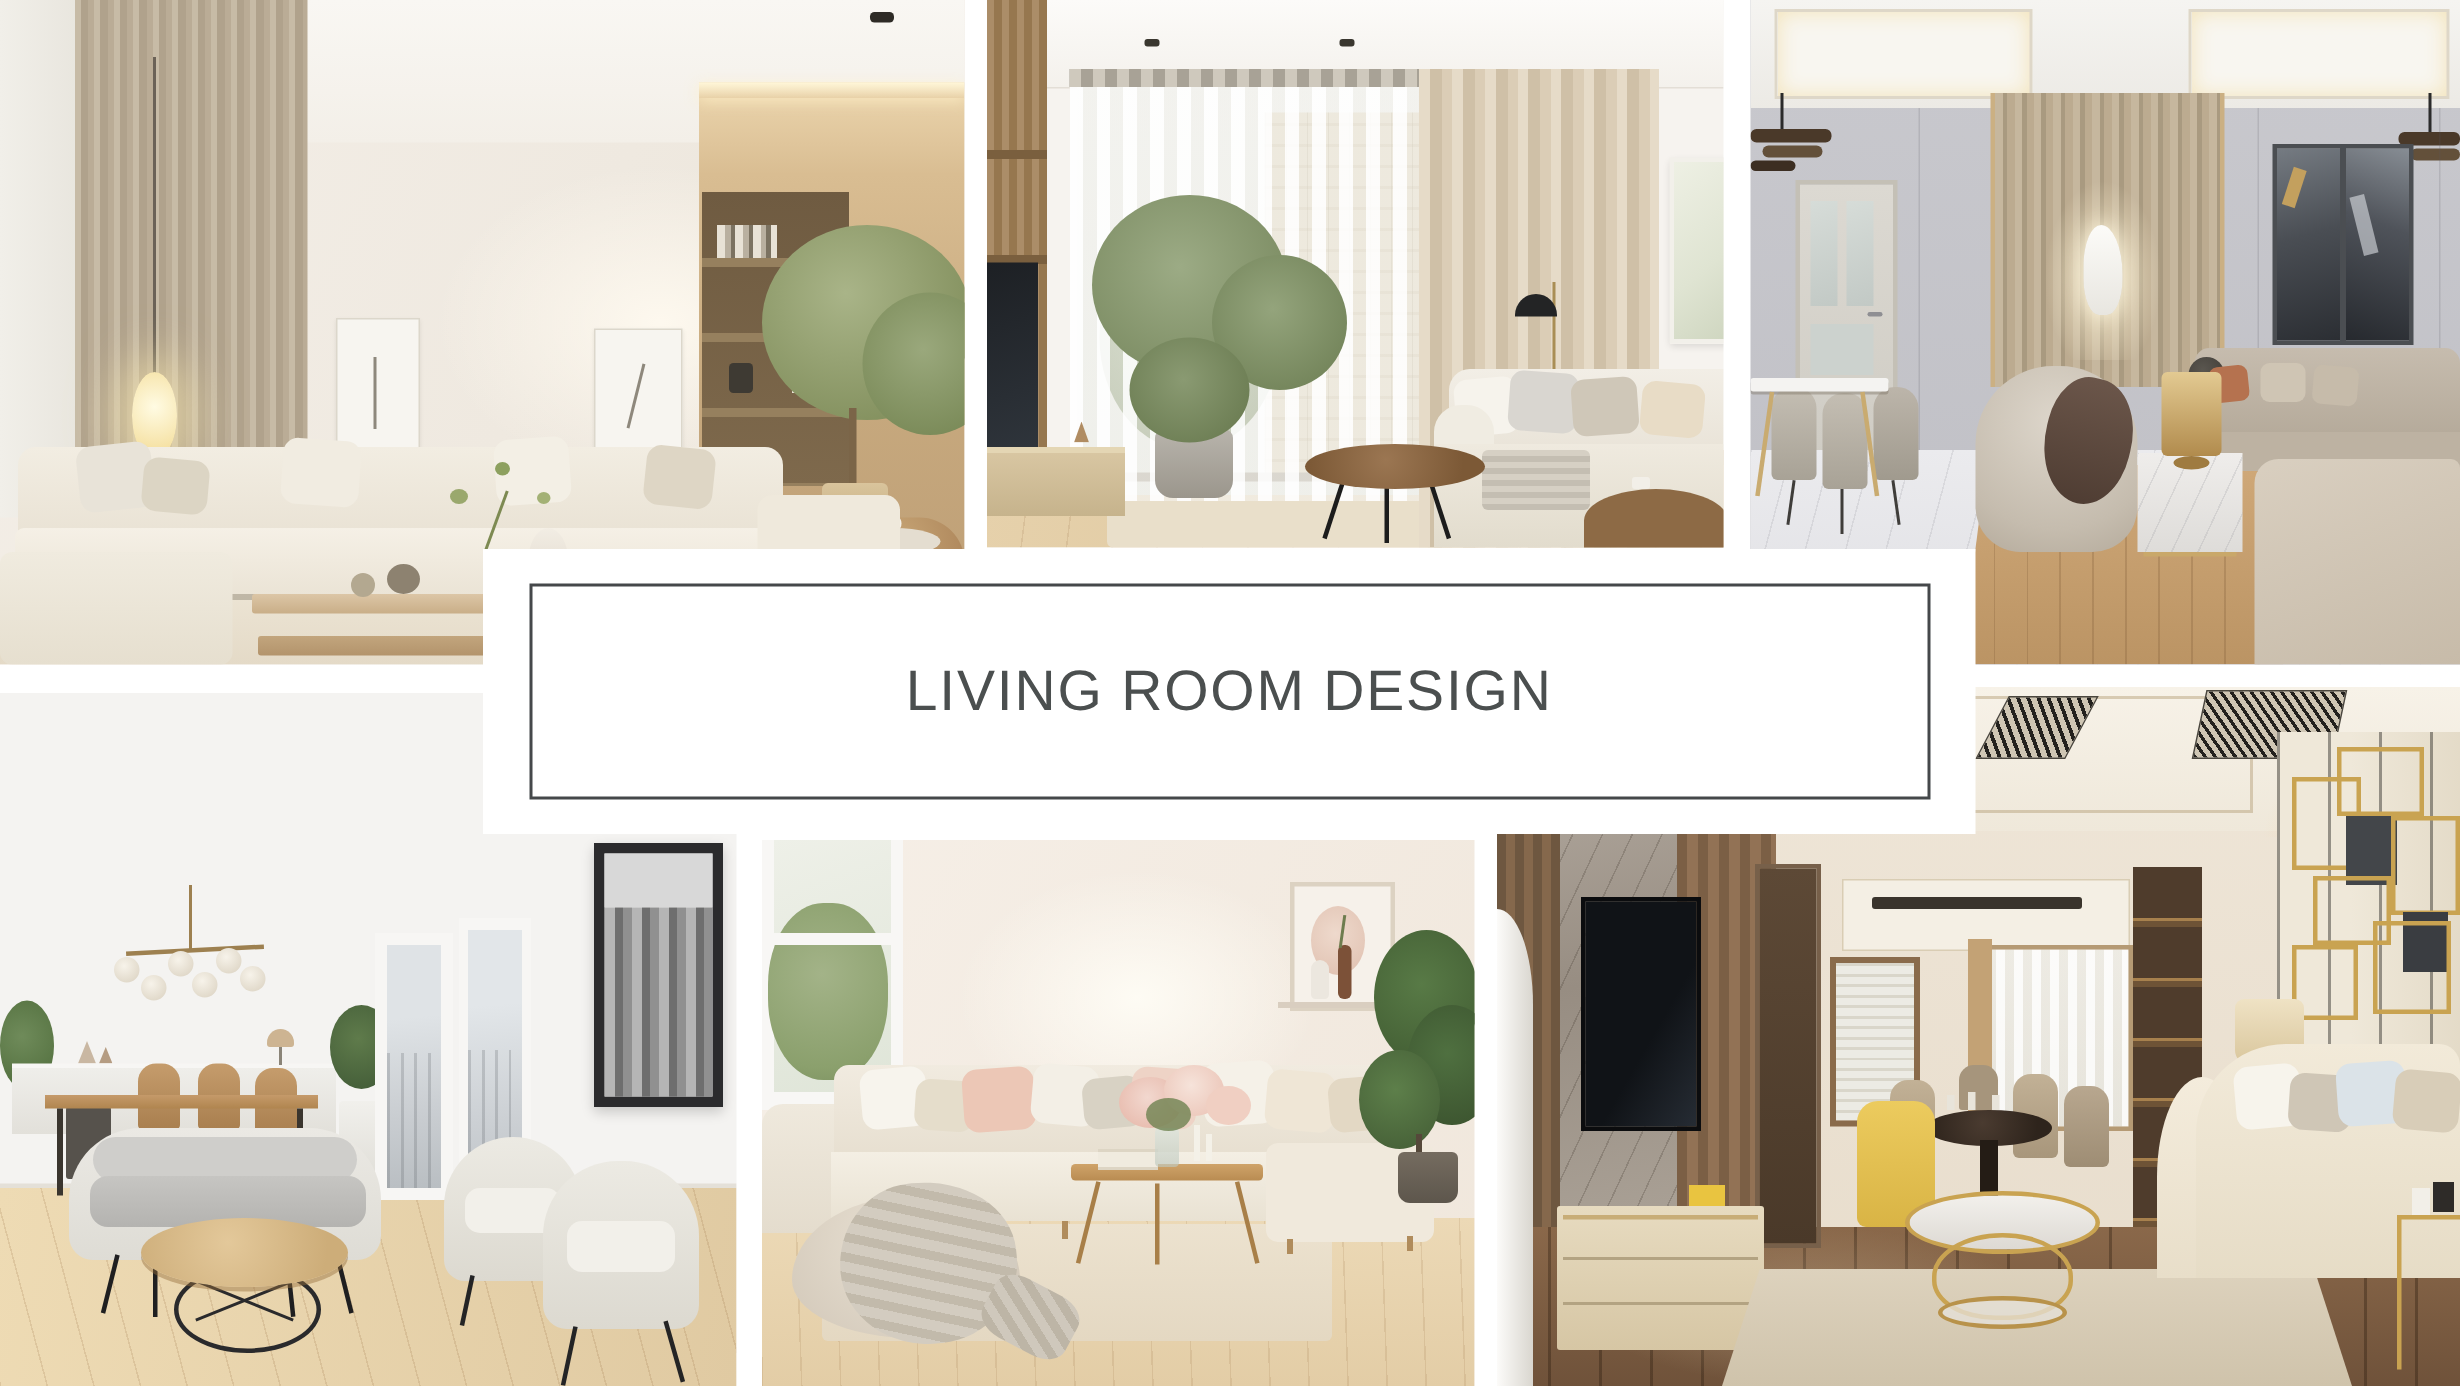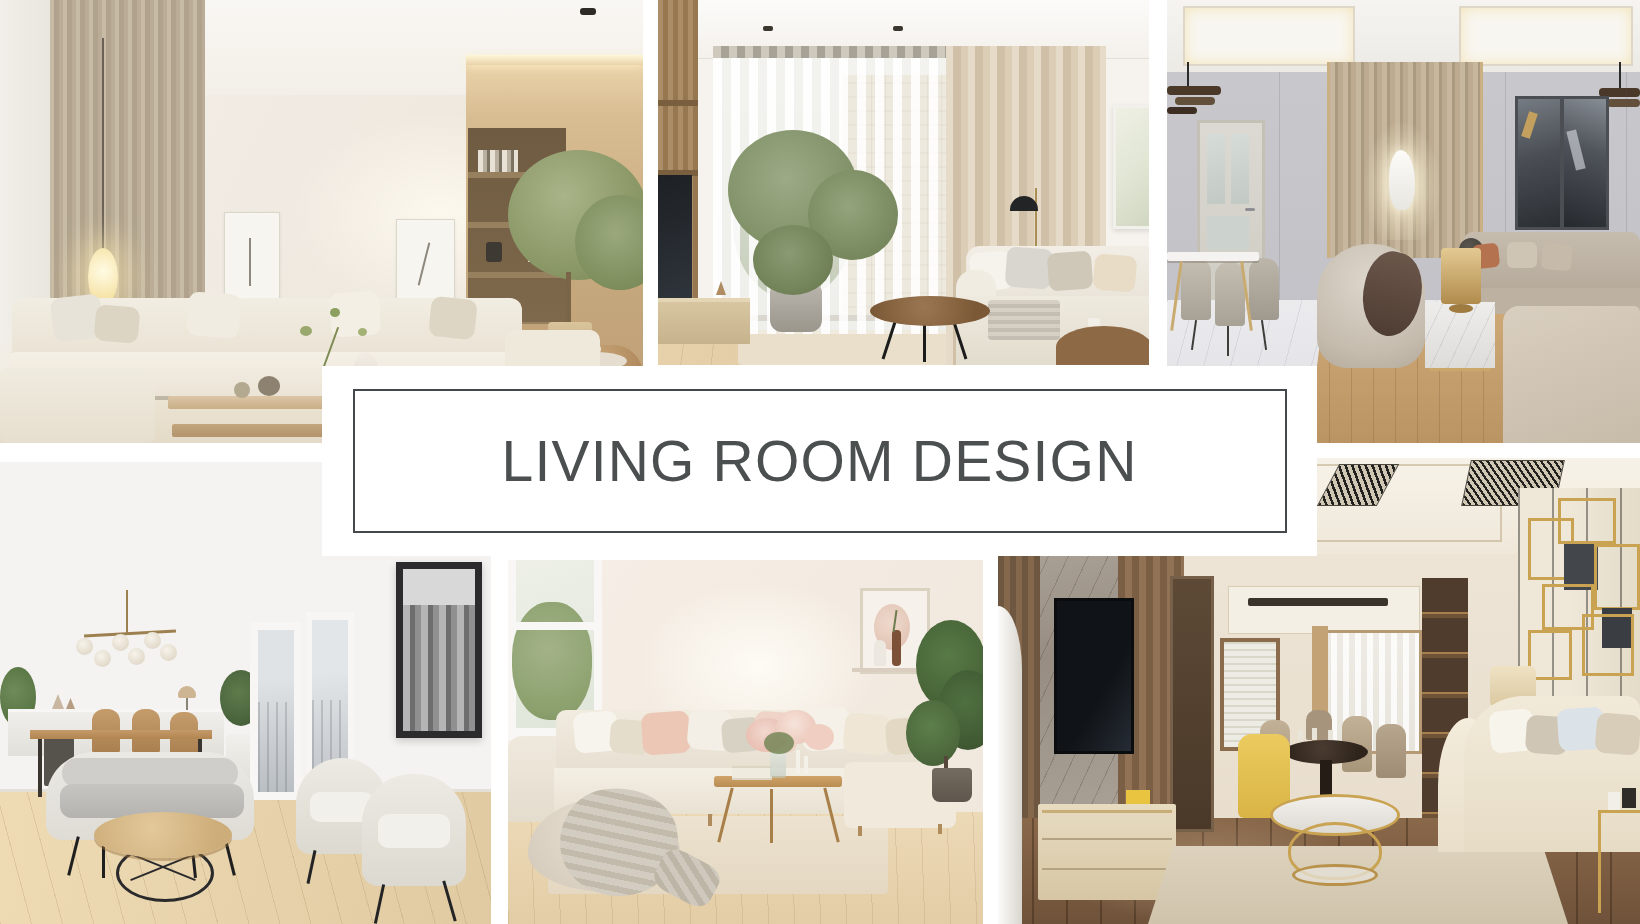--- a/index.html
+++ b/index.html
@@ -1,21 +1,21 @@
 <!DOCTYPE html>
 <html><head>
 <meta charset="utf-8">
 <style>
   html,body{margin:0;padding:0;background:#ffffff;font-family:"Liberation Sans",sans-serif;}
   .stage{position:relative;width:1640px;height:924px;background:#ffffff;overflow:hidden;}
   .photo{position:absolute;overflow:hidden;}
   .a{position:absolute;display:block;}
   .banner{position:absolute;left:322px;top:366px;width:995px;height:190px;background:#ffffff;z-index:20;display:flex;align-items:center;justify-content:center;}
   .frame{width:930px;height:140px;border:2px solid #45484a;display:flex;align-items:center;justify-content:center;}
-  .title{margin:16px;font-size:57px;font-weight:400;letter-spacing:1.2px;color:#4b4f4f;white-space:nowrap;}
+  .title{margin:16px;font-size:38px;font-weight:400;letter-spacing:1.2px;color:#4b4f4f;white-space:nowrap;}
 </style>
 </head>
 <body>
 
 <div class="stage">
 
   <figure class="photo" role="img" style="left:0;top:0;width:643px;height:443px;margin:0;background:linear-gradient(115deg,#f4efe8 0%,#efe9e0 55%,#eae3d8 100%);" aria-label="Bright beige living room with cream modular sectional sofa, glowing floor lamp, layered wood coffee table, built-in wooden shelving and indoor tree">
     <i class="a" style="left:0;top:0;width:643px;height:95px;background:linear-gradient(#f9f7f3,#f3efe8);"></i>
     <i class="a" style="left:104px;top:10px;width:16px;height:7px;background:#2e2b26;border-radius:3px;"></i>
     <i class="a" style="left:580px;top:8px;width:16px;height:7px;background:#2e2b26;border-radius:3px;"></i>

